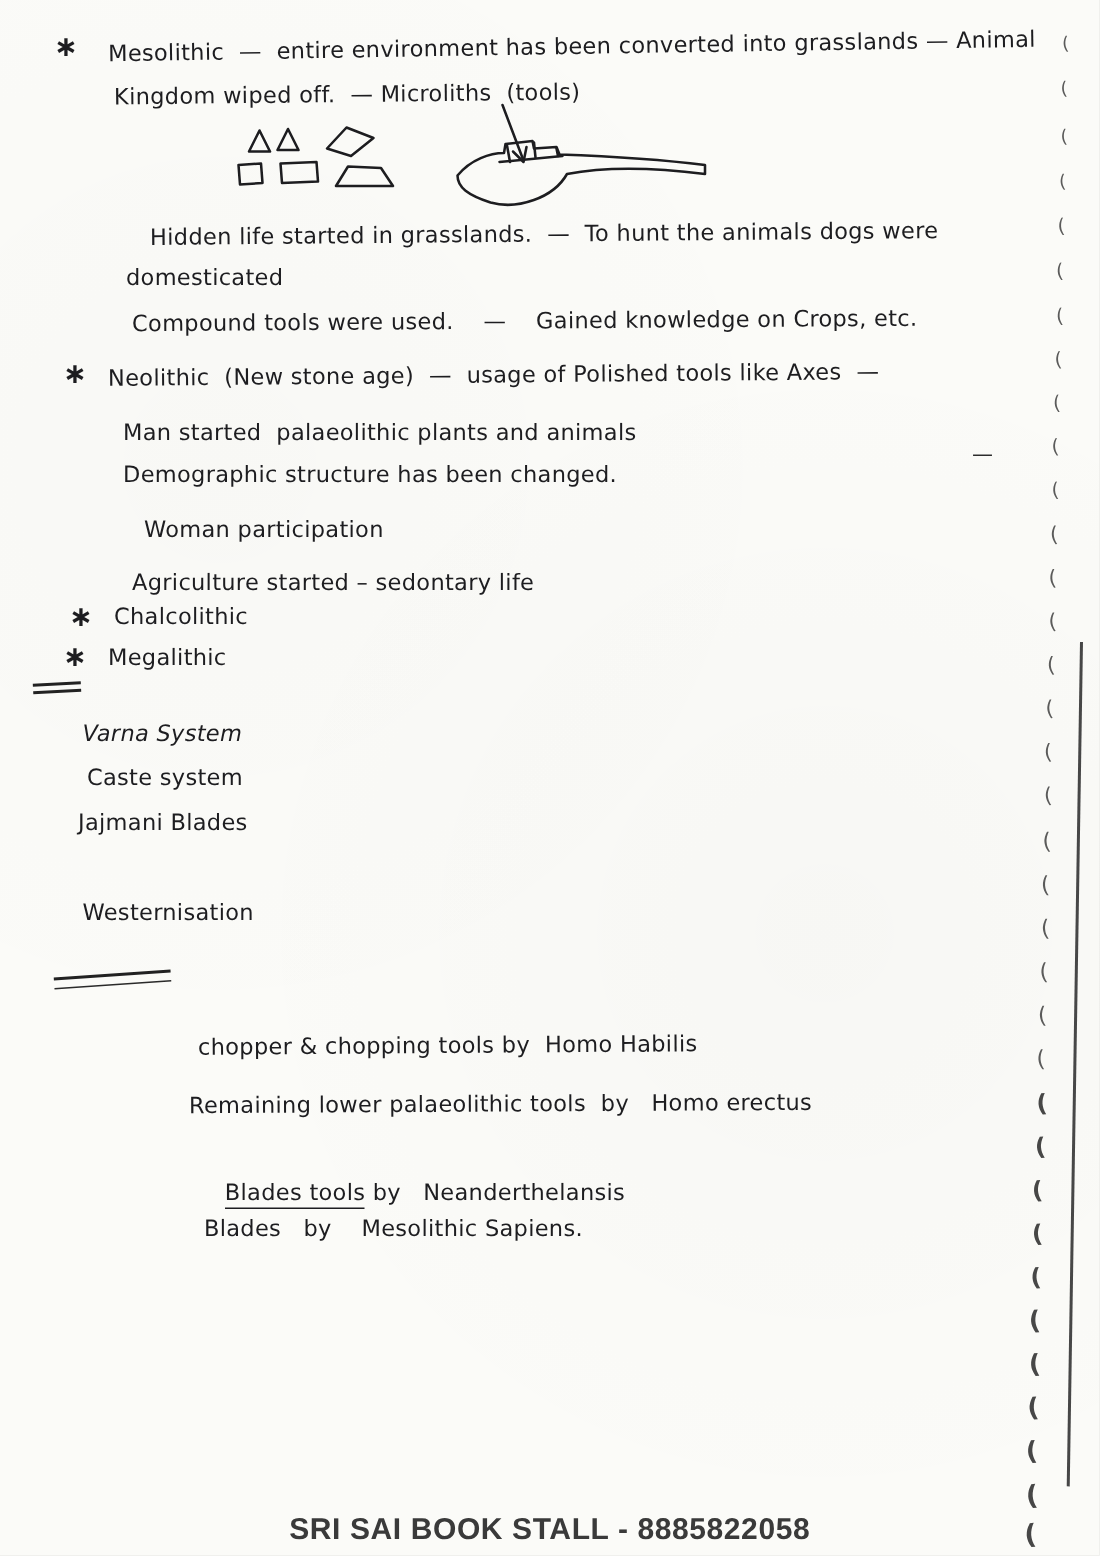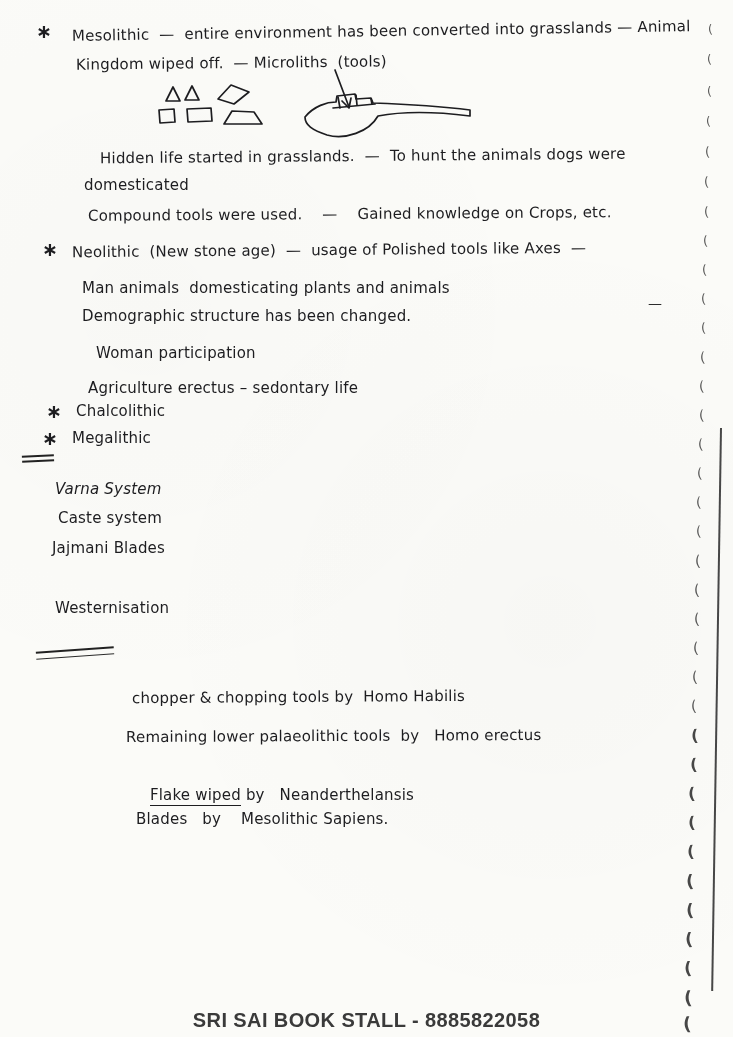--- a/index.html
+++ b/index.html
@@ -100,43 +100,43 @@
       <path d="M342,101 L349,108 L351,98"></path>
     </g>
   </svg>
 
   <div class="hw" style="left:100px;top:147px;transform:rotate(-0.5deg);">Hidden life started in grasslands.  —  To hunt the animals dogs were</div>
   <div class="hw" style="left:84px;top:176px;">domesticated</div>
   <div class="hw" style="left:88px;top:205px;transform:rotate(-0.4deg);">Compound tools were used.    —    Gained knowledge on Crops, etc.</div>
 
   <span class="bullet" style="left:42px;top:238px;">∗</span>
   <div class="hw" style="left:72px;top:241px;transform:rotate(-0.5deg);">Neolithic  (New stone age)  —  usage of Polished tools like Axes  —</div>
-  <div class="hw" style="left:82px;top:279px;">Man animals  domesticating plants and animals</div>
+  <div class="hw" style="left:82px;top:279px;">Man started  palaeolithic plants and animals</div>
   <div class="hw" style="left:82px;top:307px;text-align:center;">Demographic structure has been changed.</div>
   <div class="hw" style="left:96px;top:344px;">Woman participation</div>
-  <div class="hw" style="left:88px;top:379px;">Agriculture erectus – sedontary life</div>
+  <div class="hw" style="left:88px;top:379px;">Agriculture started – sedontary life</div>
 
   <span class="bullet" style="left:46px;top:400px;">∗</span>
   <div class="hw" style="left:76px;top:402px;">Chalcolithic</div>
   <span class="bullet" style="left:42px;top:427px;">∗</span>
   <div class="hw" style="left:72px;top:429px;">Megalithic</div>
 
   <div class="divider divider-short"></div>
 
   <div class="hw" style="left:55px;top:480px;font-style:italic;">Varna System</div>
   <div class="hw" style="left:58px;top:509px;">Caste system</div>
   <div class="hw" style="left:52px;top:539px;">Jajmani Blades</div>
   <div class="hw" style="left:55px;top:599px;">Westernisation</div>
 
   <div class="divider divider-long"></div>
 
   <div class="hw" style="left:132px;top:688px;transform:rotate(-0.4deg);">chopper &amp; chopping tools by  Homo Habilis</div>
   <div class="hw" style="left:126px;top:727px;transform:rotate(-0.3deg);">Remaining lower palaeolithic tools  by   Homo erectus</div>
   <div class="hw" style="left:130px;top:768px;">
-    <span class="underlined">Flake wiped</span><span> by   Neanderthelansis</span>
+    <span class="underlined">Blades tools</span><span> by   Neanderthelansis</span>
   </div>
   <div class="hw" style="left:136px;top:810px;">Blades   by    Mesolithic Sapiens.</div>
 
   <span class="stray" style="left:648px;top:295px;">—</span>
 
   <div>
       <span class="bmark" style="left: 708px; top: 22px; font-size: 12px;">(</span>
       <span class="bmark" style="left: 707px; top: 52px; font-size: 12px;">(</span>
       <span class="bmark" style="left: 707px; top: 84px; font-size: 12px;">(</span>
       <span class="bmark" style="left: 706px; top: 114px; font-size: 12px;">(</span>

